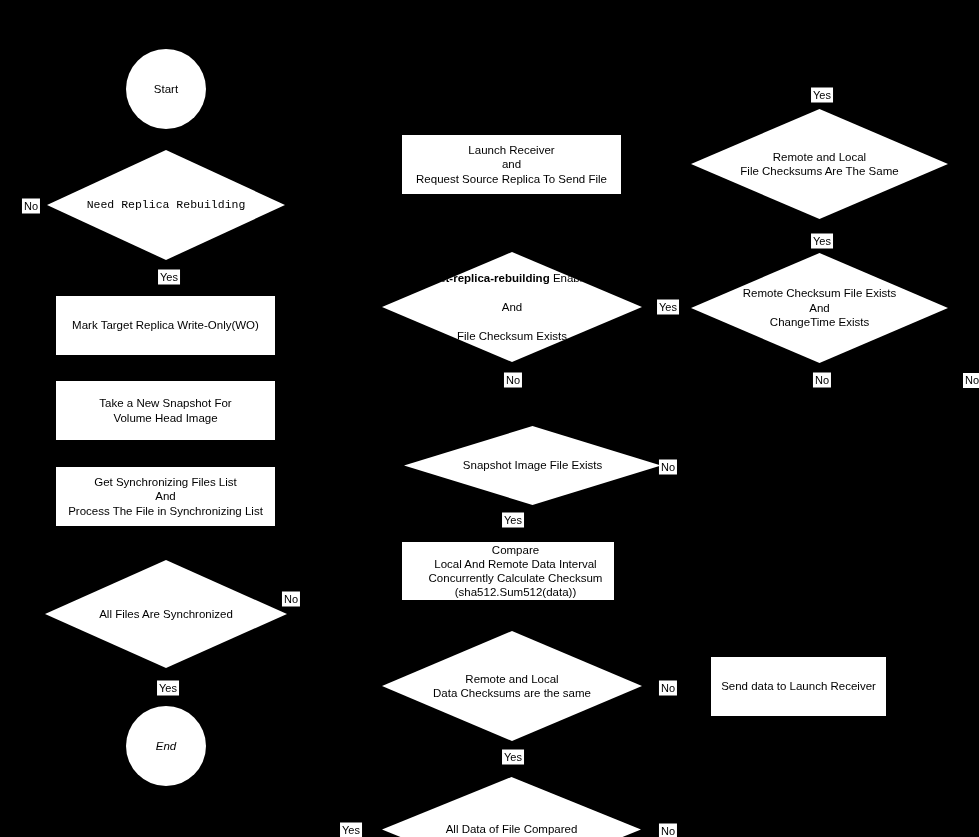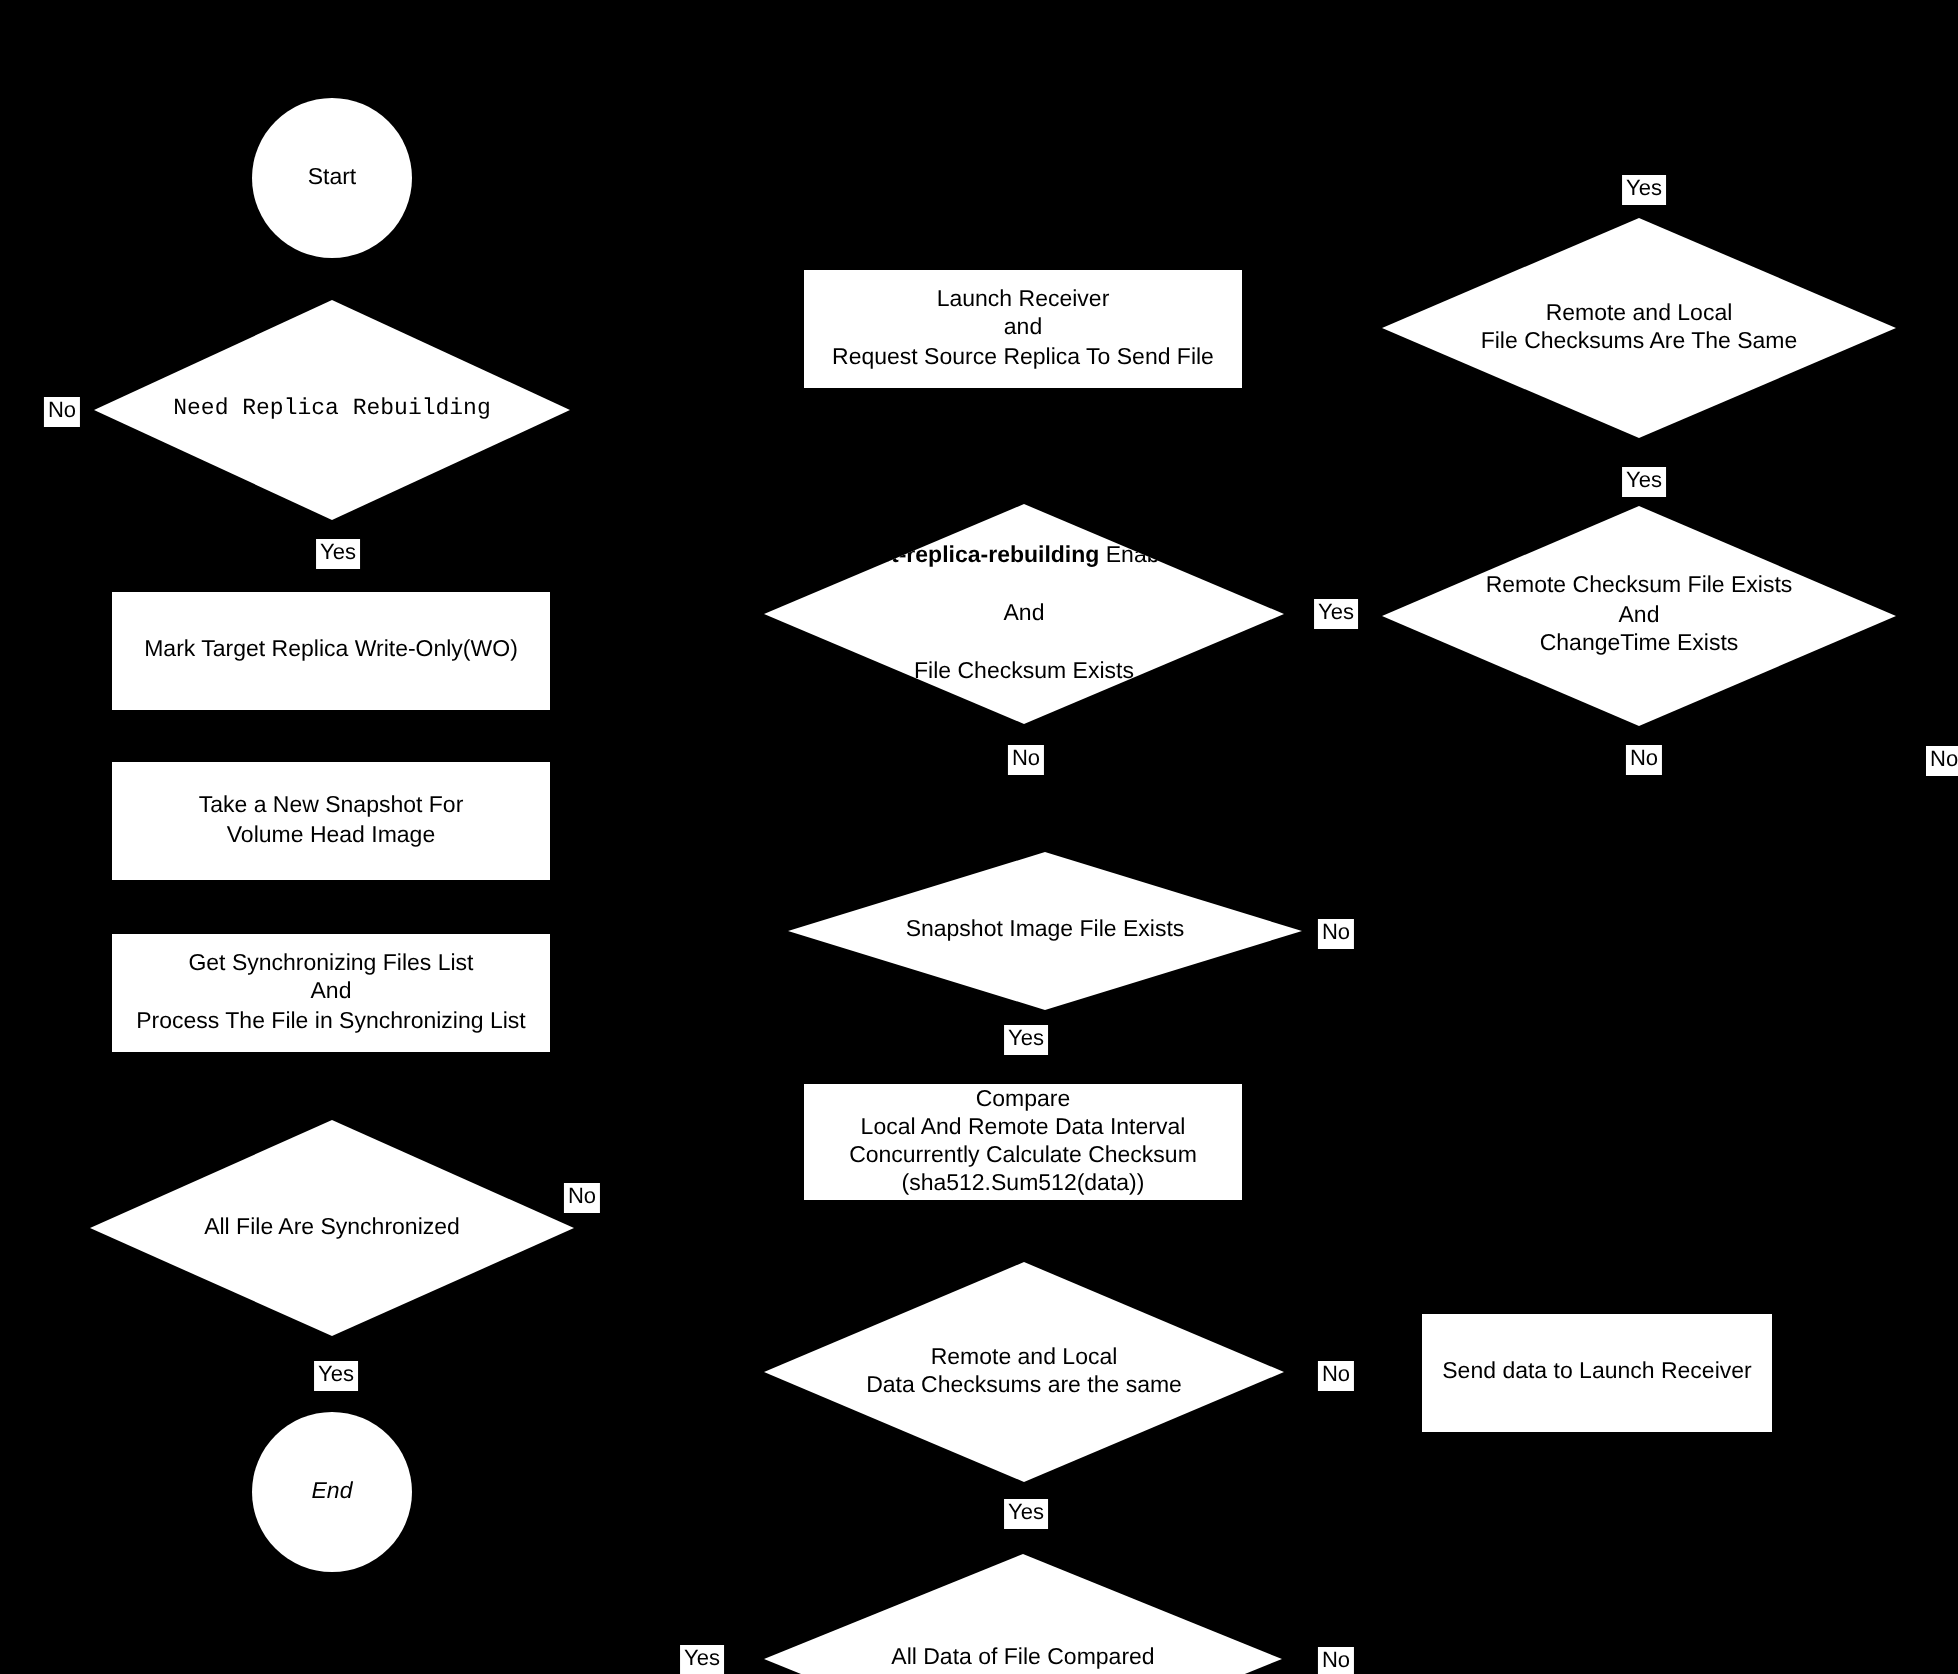--- a/index.html
+++ b/index.html
@@ -71,21 +71,21 @@
 Volume Head Image</div>
   </div>
 
   <div class="node rect" style="left:56px; top:419px; width:219px; height:59px;">
     <div class="node-text">Get Synchronizing Files List
 And
 Process The File in Synchronizing List</div>
   </div>
 
   <div class="node diamond" style="left:45px; top:512px; width:242px; height:108px;">
-    <div class="node-text">All File Are Synchronized</div>
+    <div class="node-text">All Files Are Synchronized</div>
   </div>
   <span class="edge-label" style="left:291px; top:551px;">No</span>
   <span class="edge-label" style="left:168px; top:640px;">Yes</span>
 
   <div class="node circle" style="left:126px; top:658px; width:80px; height:80px;font-style:italic;">
     <div class="node-text">End</div>
   </div>
 
   <div class="node rect" style="left:402px; top:87px; width:219px; height:59px;">
     <div class="node-text">Launch Receiver
@@ -96,27 +96,27 @@
   <div class="node diamond" style="left:382px; top:204px; width:260px; height:110px;">
     <div class="node-text">
       <div><span class="bold">fast-replica-rebuilding</span><span> Enabled</span></div>
       <div>And</div>
       <div>File Checksum Exists</div>
     </div>
   </div>
   <span class="edge-label" style="left:668px; top:259px;">Yes</span>
   <span class="edge-label" style="left:513px; top:332px;">No</span>
 
-  <div class="node diamond" style="left:394px; top:378px; width:257px; height:79px;">
+  <div class="node diamond" style="left:404px; top:378px; width:257px; height:79px;">
     <div class="node-text">Snapshot Image File Exists</div>
   </div>
   <span class="edge-label" style="left:668px; top:419px;">No</span>
   <span class="edge-label" style="left:513px; top:472px;">Yes</span>
 
-  <div class="node rect" style="left:402px; top:494px; width:219px; height:58px;">
+  <div class="node rect" style="left:402px; top:494px; width:197px; height:58px;padding-left:15px;">
     <div class="node-text" style="line-height:14px;">Compare
 Local And Remote Data Interval
 Concurrently Calculate Checksum
 (sha512.Sum512(data))</div>
   </div>
 
   <div class="node diamond" style="left:382px; top:583px; width:260px; height:110px;">
     <div class="node-text">Remote and Local
 Data Checksums are the same</div>
   </div>

